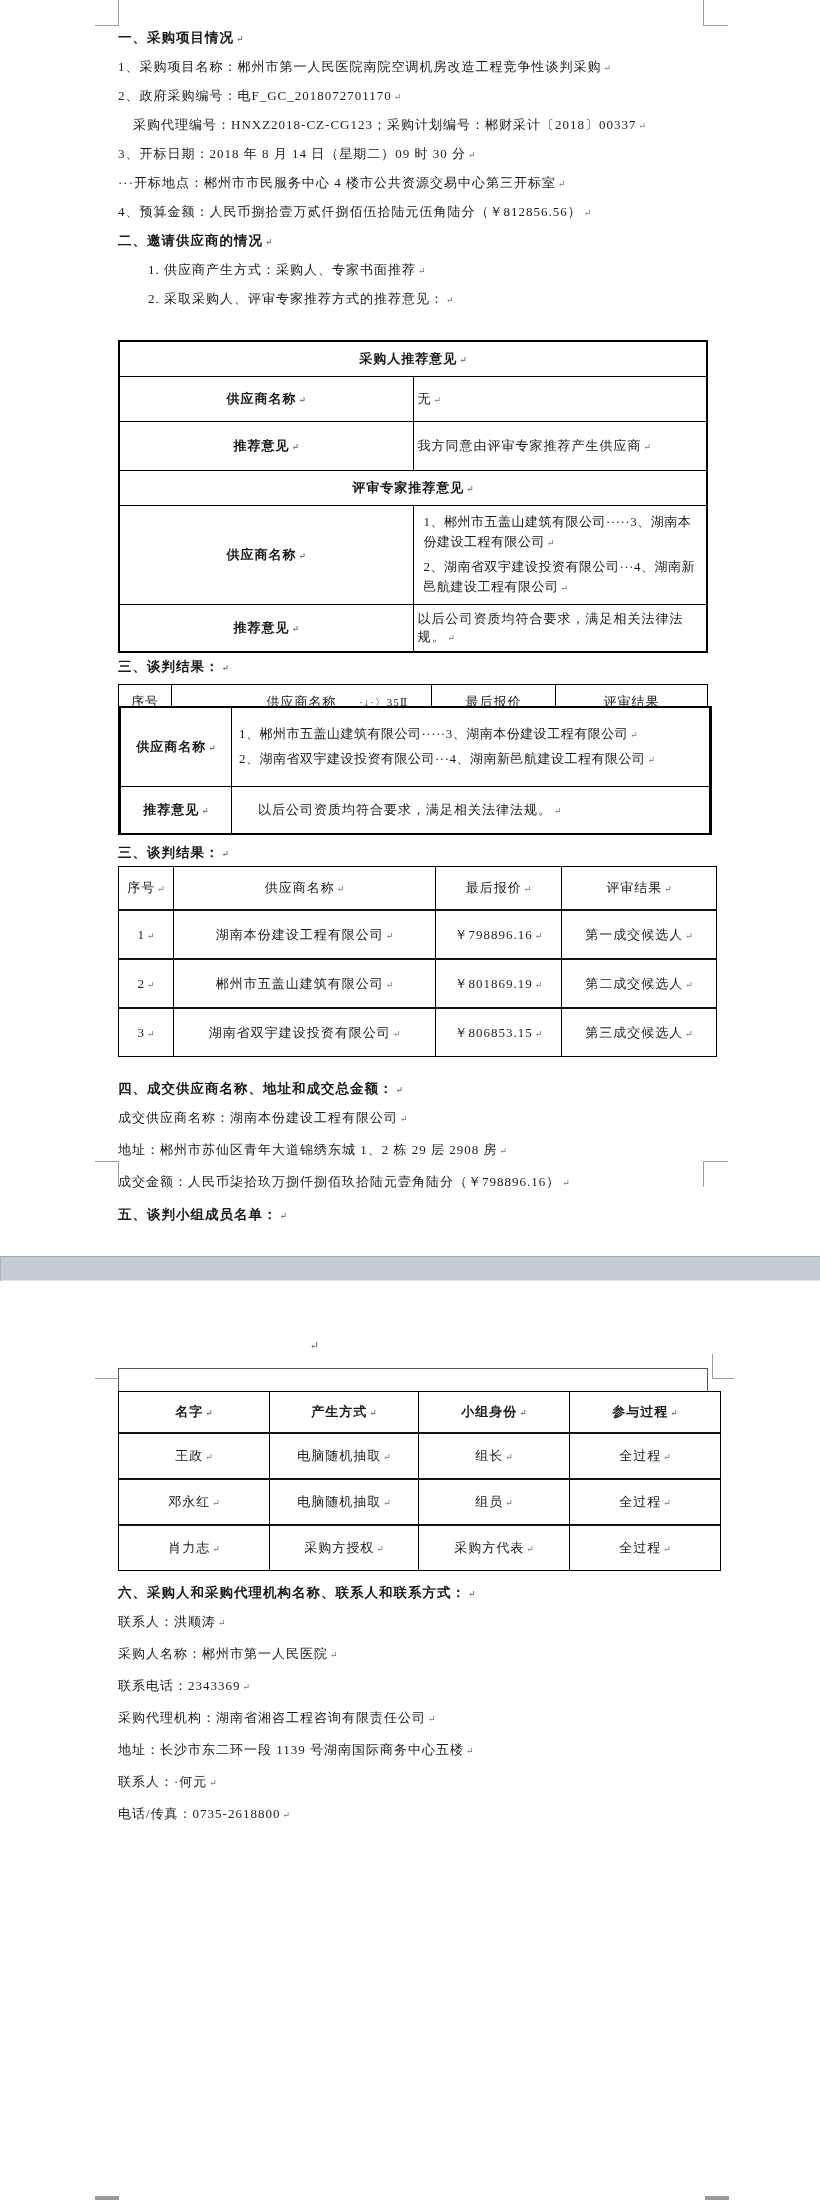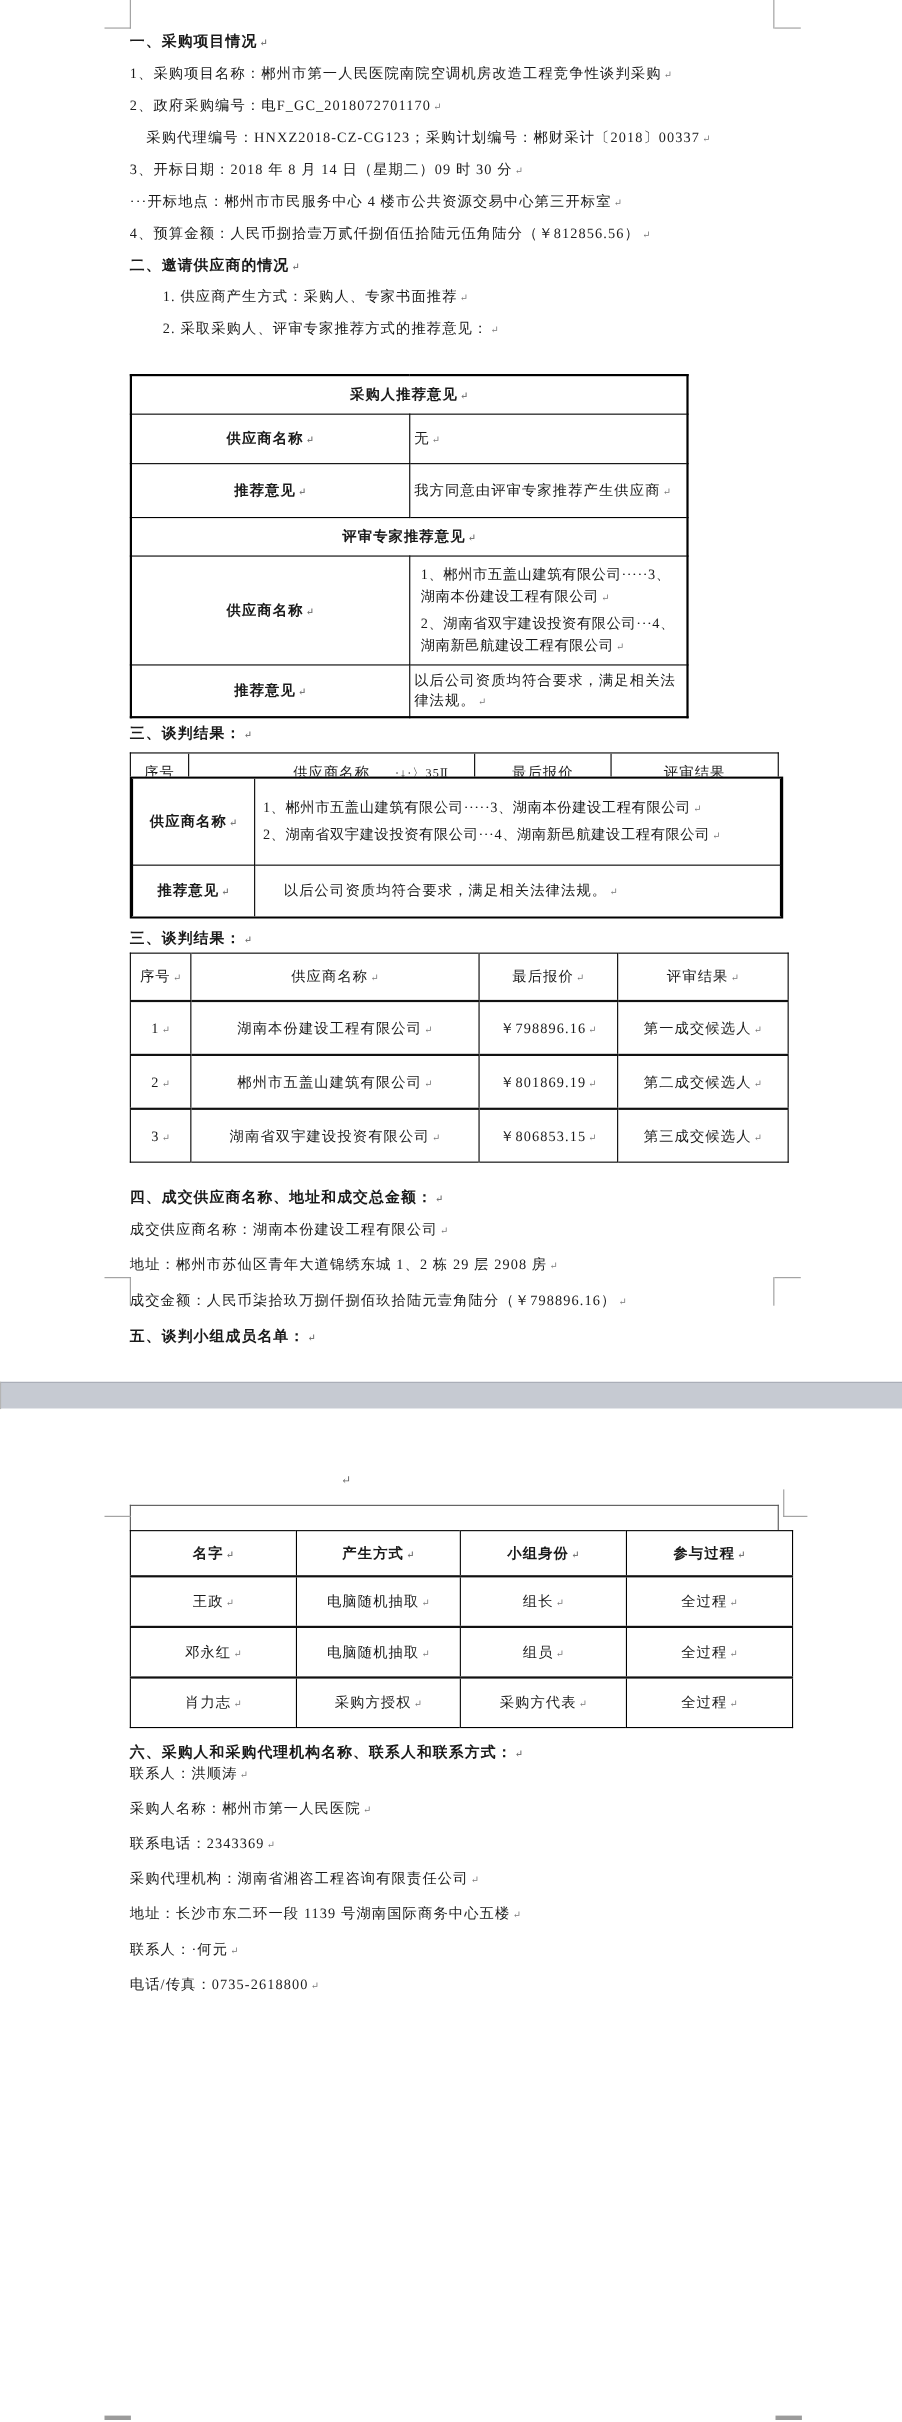--- a/index.html
+++ b/index.html
@@ -13,21 +13,21 @@
   .page2{height:921px;}
   .page-band{height:25px;background:#c6cad2;border-top:1px solid #9ea3ad;border-bottom:1px solid #e3e5e9;box-sizing:border-box;}
   .content{padding:30px 0 0 118px;width:592px;}
   .line{margin:0 0 12px;font-size:13px;line-height:16px;letter-spacing:1px;}
   .head{margin:0 0 12px;font-size:13.5px;line-height:16px;font-weight:bold;letter-spacing:1px;}
   .indent1{padding-left:15px;}
   .indent2{padding-left:30px;}
   .pm::after{content:"\21B5";font-size:9px;color:#777;margin-left:2px;letter-spacing:0;}
   
   table{border-collapse:collapse;table-layout:fixed;background:#fff;}
-  .t1{width:508px;border:2px solid #000;margin:32px 0 0;}
+  .t1{width:590px;border:2px solid #000;margin:32px 0 0;}
   .t1 td{border:1px solid #000;font-size:13px;letter-spacing:1px;padding:2px 4px;vertical-align:middle;}
   .t1 .lbl{width:108px;text-align:center;font-weight:bold;}
   .t1 .ttl{text-align:center;font-weight:bold;}
   .val-pad{padding-left:16px;}
   .val-pad2{padding-left:26px;}
   .co-line{margin:4px 0;padding-left:6px;font-size:13px;line-height:20px;letter-spacing:0.5px;}
   
   .striprow{position:relative;width:590px;height:22px;overflow:hidden;border:1px solid #000;border-bottom:none;box-sizing:border-box;margin:8px 0 0;background:#fff;}
   .striprow .scol{position:absolute;top:8px;font-size:13px;letter-spacing:1px;text-align:center;}
   .striprow .sdiv{position:absolute;top:0;width:1px;height:22px;background:#000;}
@@ -219,21 +219,21 @@
         <td style="height:42px;border-left:none;border-radius:18px;" class="pm">肖力志</td>
         <td class="pm">采购方授权</td>
         <td class="pm">采购方代表</td>
         <td class="pm">全过程</td>
       </tr>
     </tbody>
       </table>
   </div>
 
   <div class="p2content">
-    <h3 class="head pm" style="margin:0 0 2px;">六、采购人和采购代理机构名称、联系人和联系方式：</h3>
+    <h3 class="head pm" style="margin:0 0 12px;">六、采购人和采购代理机构名称、联系人和联系方式：</h3>
     <p class="line pm" style="margin-bottom:15px;">联系人：洪顺涛</p>
     <p class="line pm" style="margin-bottom:15px;">采购人名称：郴州市第一人民医院</p>
     <p class="line pm" style="margin-bottom:15px;">联系电话：2343369</p>
     <p class="line pm" style="margin-bottom:15px;">采购代理机构：湖南省湘咨工程咨询有限责任公司</p>
     <p class="line pm" style="margin-bottom:15px;">地址：长沙市东二环一段 1139 号湖南国际商务中心五楼</p>
     <p class="line pm" style="margin-bottom:15px;">联系人：·何元</p>
     <p class="line pm" style="">电话/传真：0735-2618800</p>
   </div>
 </div>
 

